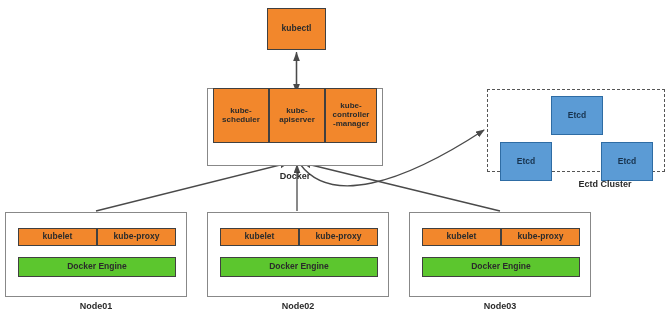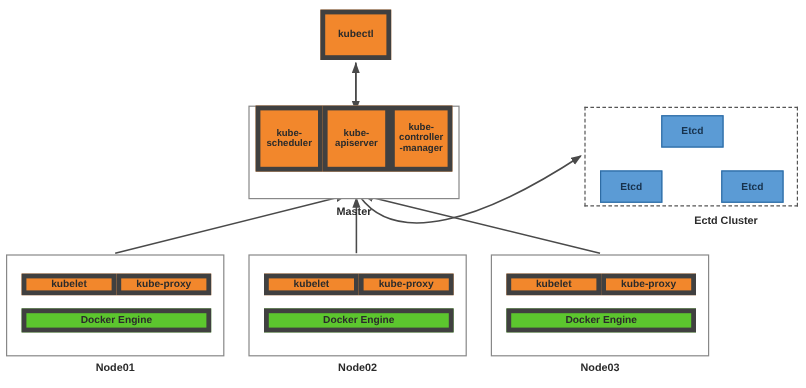--- a/index.html
+++ b/index.html
@@ -31,21 +31,21 @@
     border: 1.5px solid #888888;
     background: #ffffff;
   }
   .comp {
     position: absolute;
     box-sizing: border-box;
     display: flex;
     align-items: center;
     justify-content: center;
     text-align: center;
-    border: 4px solid #404040;
+    border: 1px solid #404040;
     color: #2b2b2b;
     font-weight: bold;
     line-height: 1.12;
   }
   .orange { background: #F2872C; }
   .green  { background: #5CC62E; }
   .blue   {
     background: #5B9BD5;
     border: 1.5px solid #2E6CA4;
     color: #17324d;
@@ -86,21 +86,21 @@
   #etcd-cluster-box {
     position: absolute;
     left: 487px; top: 89px;
     width: 178px; height: 83px;
     box-sizing: border-box;
     border: 1.5px dashed #555555;
     background: #ffffff;
   }
   .etcd {
     position: absolute;
-    height: 27px;
+    height: 39px;
     font-size: 8.5px;
   }
   #etcd-top    { left: 551px; top: 96px;  width: 52px; }
   #etcd-left   { left: 500px; top: 142px; width: 52px; }
   #etcd-right  { left: 601px; top: 142px; width: 52px; }
   #etcd-caption { left: 516px; top: 179px; width: 178px; }
 
   
   .worker-outer { top: 212px; height: 85px; }
   #node01-box { left: 5px;   width: 182px; }
@@ -160,21 +160,21 @@
   <div class="node-box" id="master-box"></div>
 
   <div class="comp orange master-comp" id="kube-scheduler" style="white-space: pre-line;">kube-
 scheduler</div>
   <div class="comp orange master-comp" id="kube-apiserver" style="white-space: pre-line;">kube-
 apiserver</div>
   <div class="comp orange master-comp" id="kube-ctrl-mgr" style="white-space: pre-line;">kube-
 controller
 -manager</div>
 
-  <div class="caption" id="master-caption">Master</div>
+  <div class="caption" id="master-caption">Docker</div>
 
   <div id="etcd-cluster-box"></div>
 
   <div class="comp blue etcd" id="etcd-top">Etcd</div>
   <div class="comp blue etcd" id="etcd-left">Etcd</div>
   <div class="comp blue etcd" id="etcd-right">Etcd</div>
 
   <div class="caption" id="etcd-caption">Ectd Cluster</div>
 
   <div class="node-box worker-outer" id="node01-box"></div>

